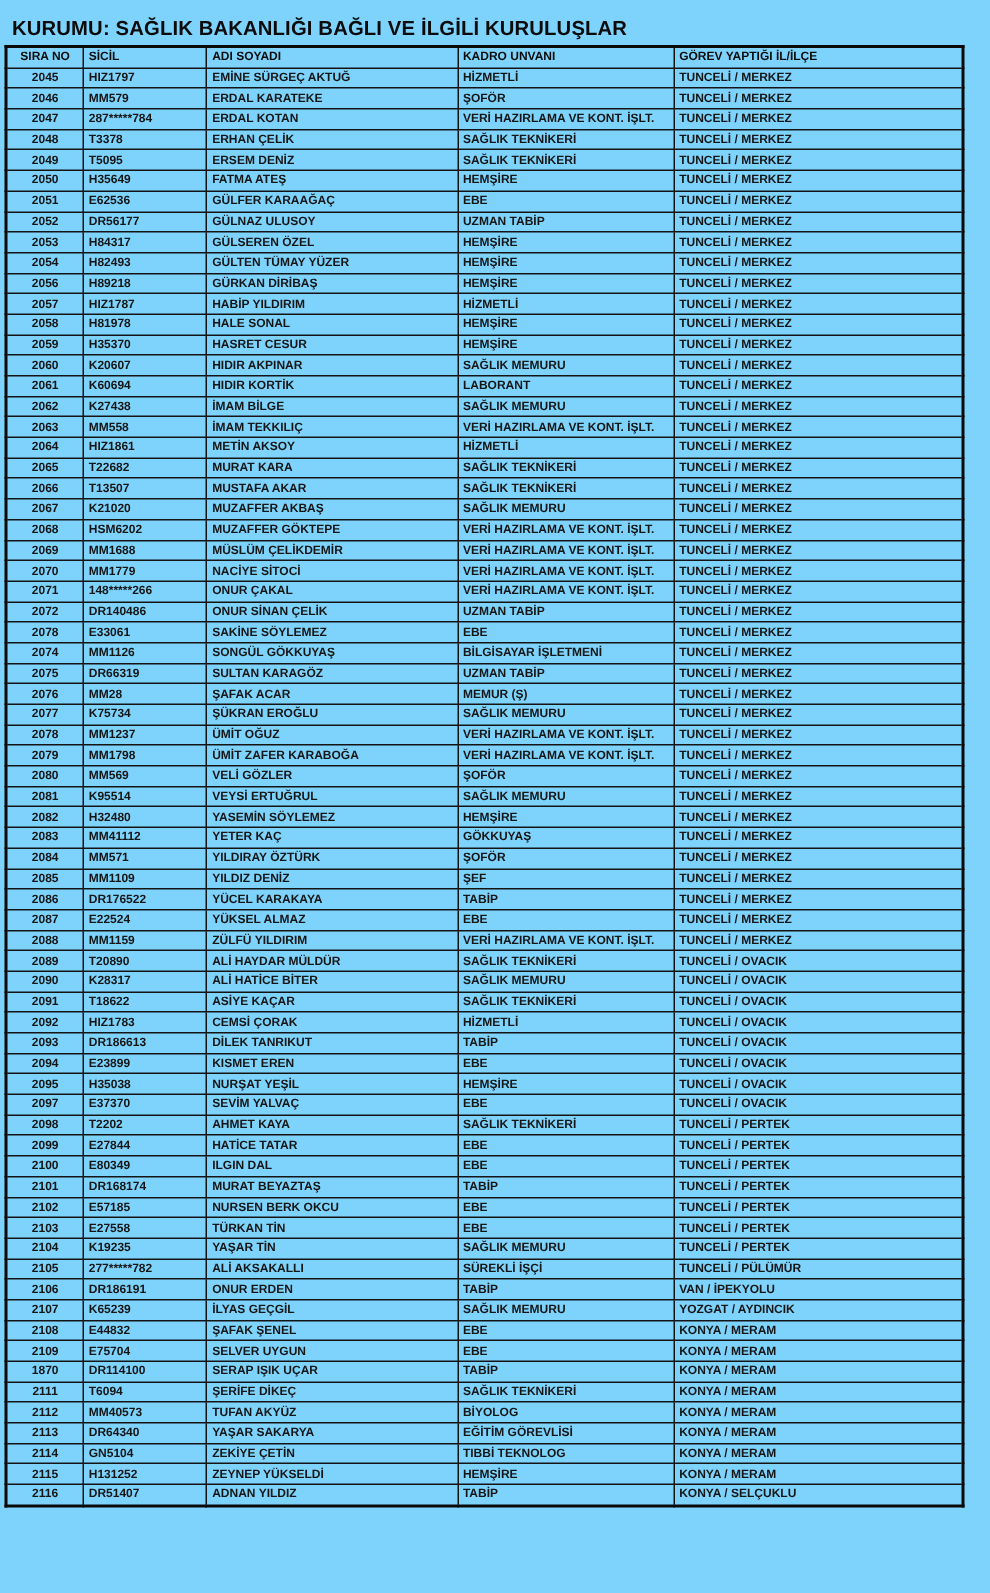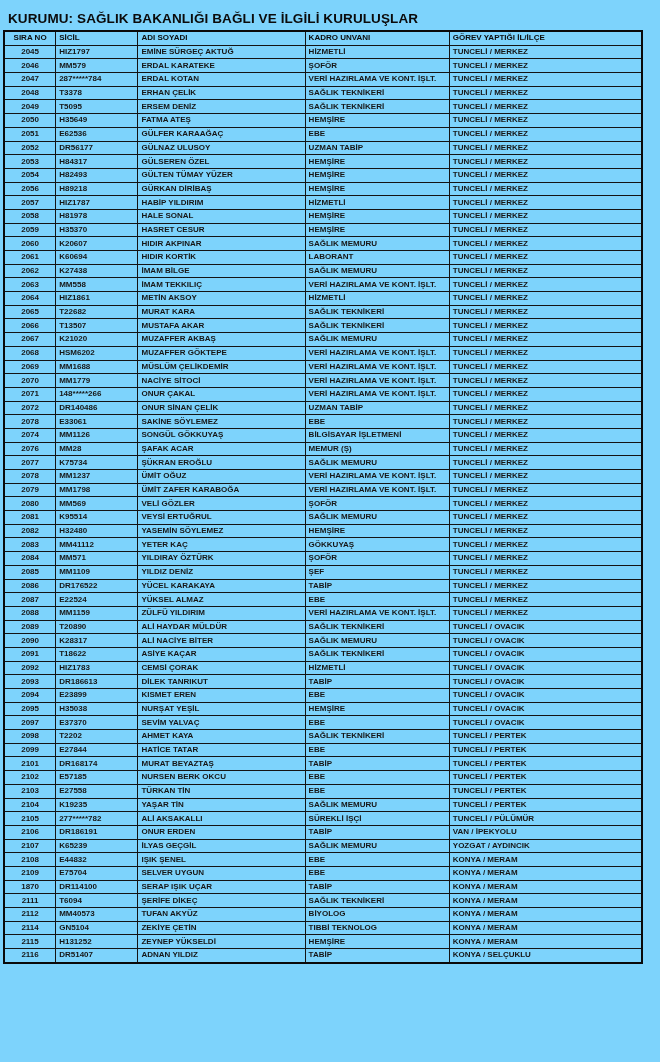--- a/index.html
+++ b/index.html
@@ -275,20 +275,27 @@
           <td>TUNCELİ / MERKEZ</td>
         </tr>
         <tr>
           <td class="c-center">2074</td>
           <td>MM1126</td>
           <td>SONGÜL GÖKKUYAŞ</td>
           <td>BİLGİSAYAR İŞLETMENİ</td>
           <td>TUNCELİ / MERKEZ</td>
         </tr>
         <tr>
+          <td class="c-center">2075</td>
+          <td>DR66319</td>
+          <td>SULTAN KARAGÖZ</td>
+          <td>UZMAN TABİP</td>
+          <td>TUNCELİ / MERKEZ</td>
+        </tr>
+        <tr>
           <td class="c-center">2076</td>
           <td>MM28</td>
           <td>ŞAFAK ACAR</td>
           <td>MEMUR (Ş)</td>
           <td>TUNCELİ / MERKEZ</td>
         </tr>
         <tr>
           <td class="c-center">2077</td>
           <td>K75734</td>
           <td>ŞÜKRAN EROĞLU</td>
@@ -375,21 +382,21 @@
         <tr>
           <td class="c-center">2089</td>
           <td>T20890</td>
           <td>ALİ HAYDAR MÜLDÜR</td>
           <td>SAĞLIK TEKNİKERİ</td>
           <td>TUNCELİ / OVACIK</td>
         </tr>
         <tr>
           <td class="c-center">2090</td>
           <td>K28317</td>
-          <td>ALİ NACİYE BİTER</td>
+          <td>ALİ HATİCE BİTER</td>
           <td>SAĞLIK MEMURU</td>
           <td>TUNCELİ / OVACIK</td>
         </tr>
         <tr>
           <td class="c-center">2091</td>
           <td>T18622</td>
           <td>ASİYE KAÇAR</td>
           <td>SAĞLIK TEKNİKERİ</td>
           <td>TUNCELİ / OVACIK</td>
         </tr>
@@ -432,20 +439,27 @@
           <td class="c-center">2098</td>
           <td>T2202</td>
           <td>AHMET KAYA</td>
           <td>SAĞLIK TEKNİKERİ</td>
           <td>TUNCELİ / PERTEK</td>
         </tr>
         <tr>
           <td class="c-center">2099</td>
           <td>E27844</td>
           <td>HATİCE TATAR</td>
+          <td>EBE</td>
+          <td>TUNCELİ / PERTEK</td>
+        </tr>
+        <tr>
+          <td class="c-center">2100</td>
+          <td>E80349</td>
+          <td>ILGIN DAL</td>
           <td>EBE</td>
           <td>TUNCELİ / PERTEK</td>
         </tr>
         <tr>
           <td class="c-center">2101</td>
           <td>DR168174</td>
           <td>MURAT BEYAZTAŞ</td>
           <td>TABİP</td>
           <td>TUNCELİ / PERTEK</td>
         </tr>
@@ -487,21 +501,21 @@
         <tr>
           <td class="c-center">2107</td>
           <td>K65239</td>
           <td>İLYAS GEÇGİL</td>
           <td>SAĞLIK MEMURU</td>
           <td>YOZGAT / AYDINCIK</td>
         </tr>
         <tr>
           <td class="c-center">2108</td>
           <td>E44832</td>
-          <td>IŞIK ŞENEL</td>
+          <td>ŞAFAK ŞENEL</td>
           <td>EBE</td>
           <td>KONYA / MERAM</td>
         </tr>
         <tr>
           <td class="c-center">2109</td>
           <td>E75704</td>
           <td>SELVER UYGUN</td>
           <td>EBE</td>
           <td>KONYA / MERAM</td>
         </tr>
@@ -517,20 +531,27 @@
           <td>T6094</td>
           <td>ŞERİFE DİKEÇ</td>
           <td>SAĞLIK TEKNİKERİ</td>
           <td>KONYA / MERAM</td>
         </tr>
         <tr>
           <td class="c-center">2112</td>
           <td>MM40573</td>
           <td>TUFAN AKYÜZ</td>
           <td>BİYOLOG</td>
+          <td>KONYA / MERAM</td>
+        </tr>
+        <tr>
+          <td class="c-center">2113</td>
+          <td>DR64340</td>
+          <td>YAŞAR SAKARYA</td>
+          <td>EĞİTİM GÖREVLİSİ</td>
           <td>KONYA / MERAM</td>
         </tr>
         <tr>
           <td class="c-center">2114</td>
           <td>GN5104</td>
           <td>ZEKİYE ÇETİN</td>
           <td>TIBBİ TEKNOLOG</td>
           <td>KONYA / MERAM</td>
         </tr>
         <tr>

